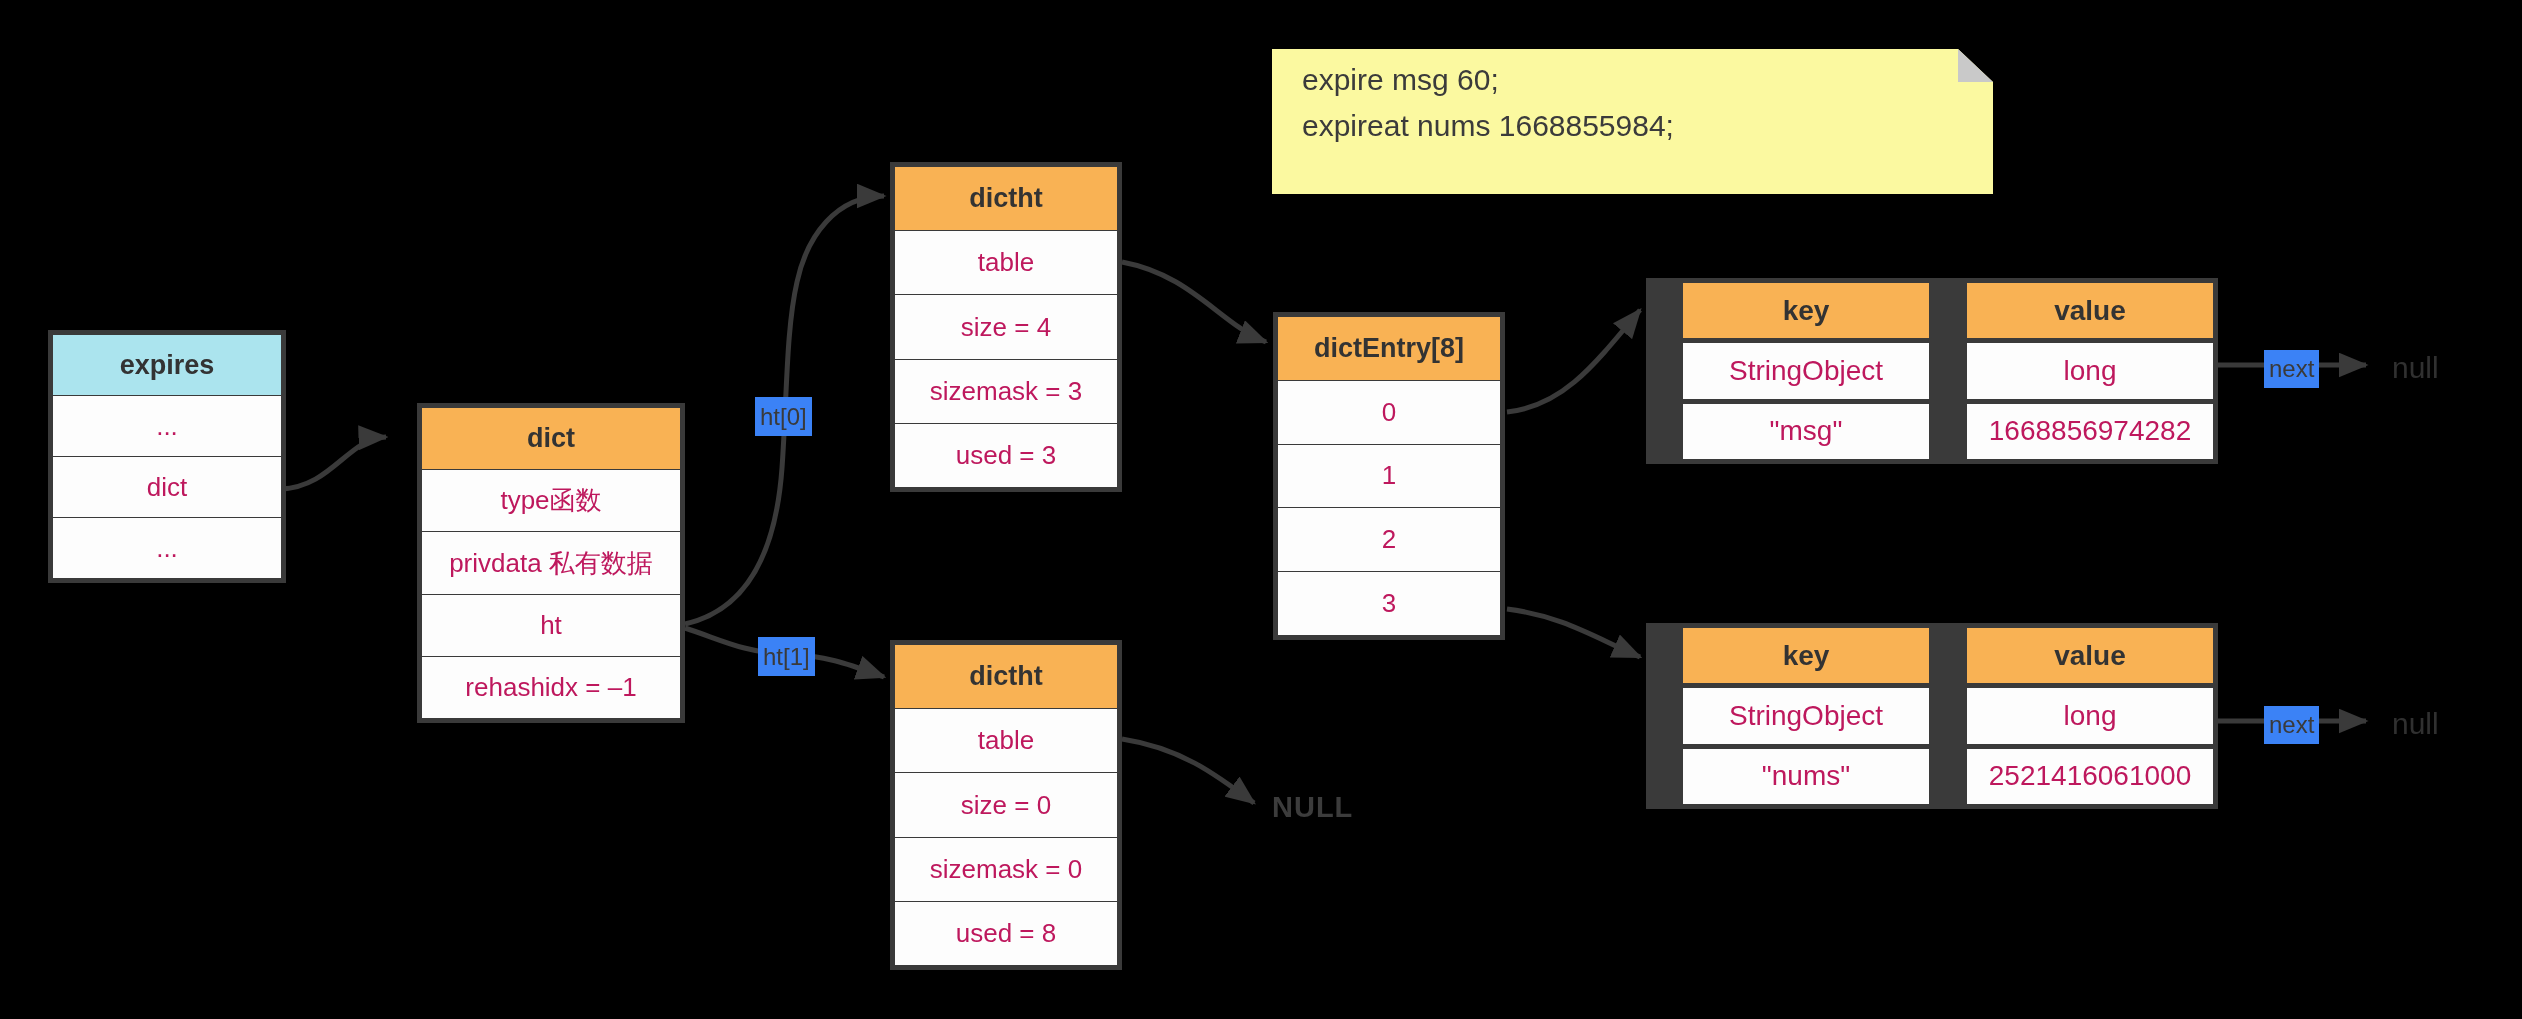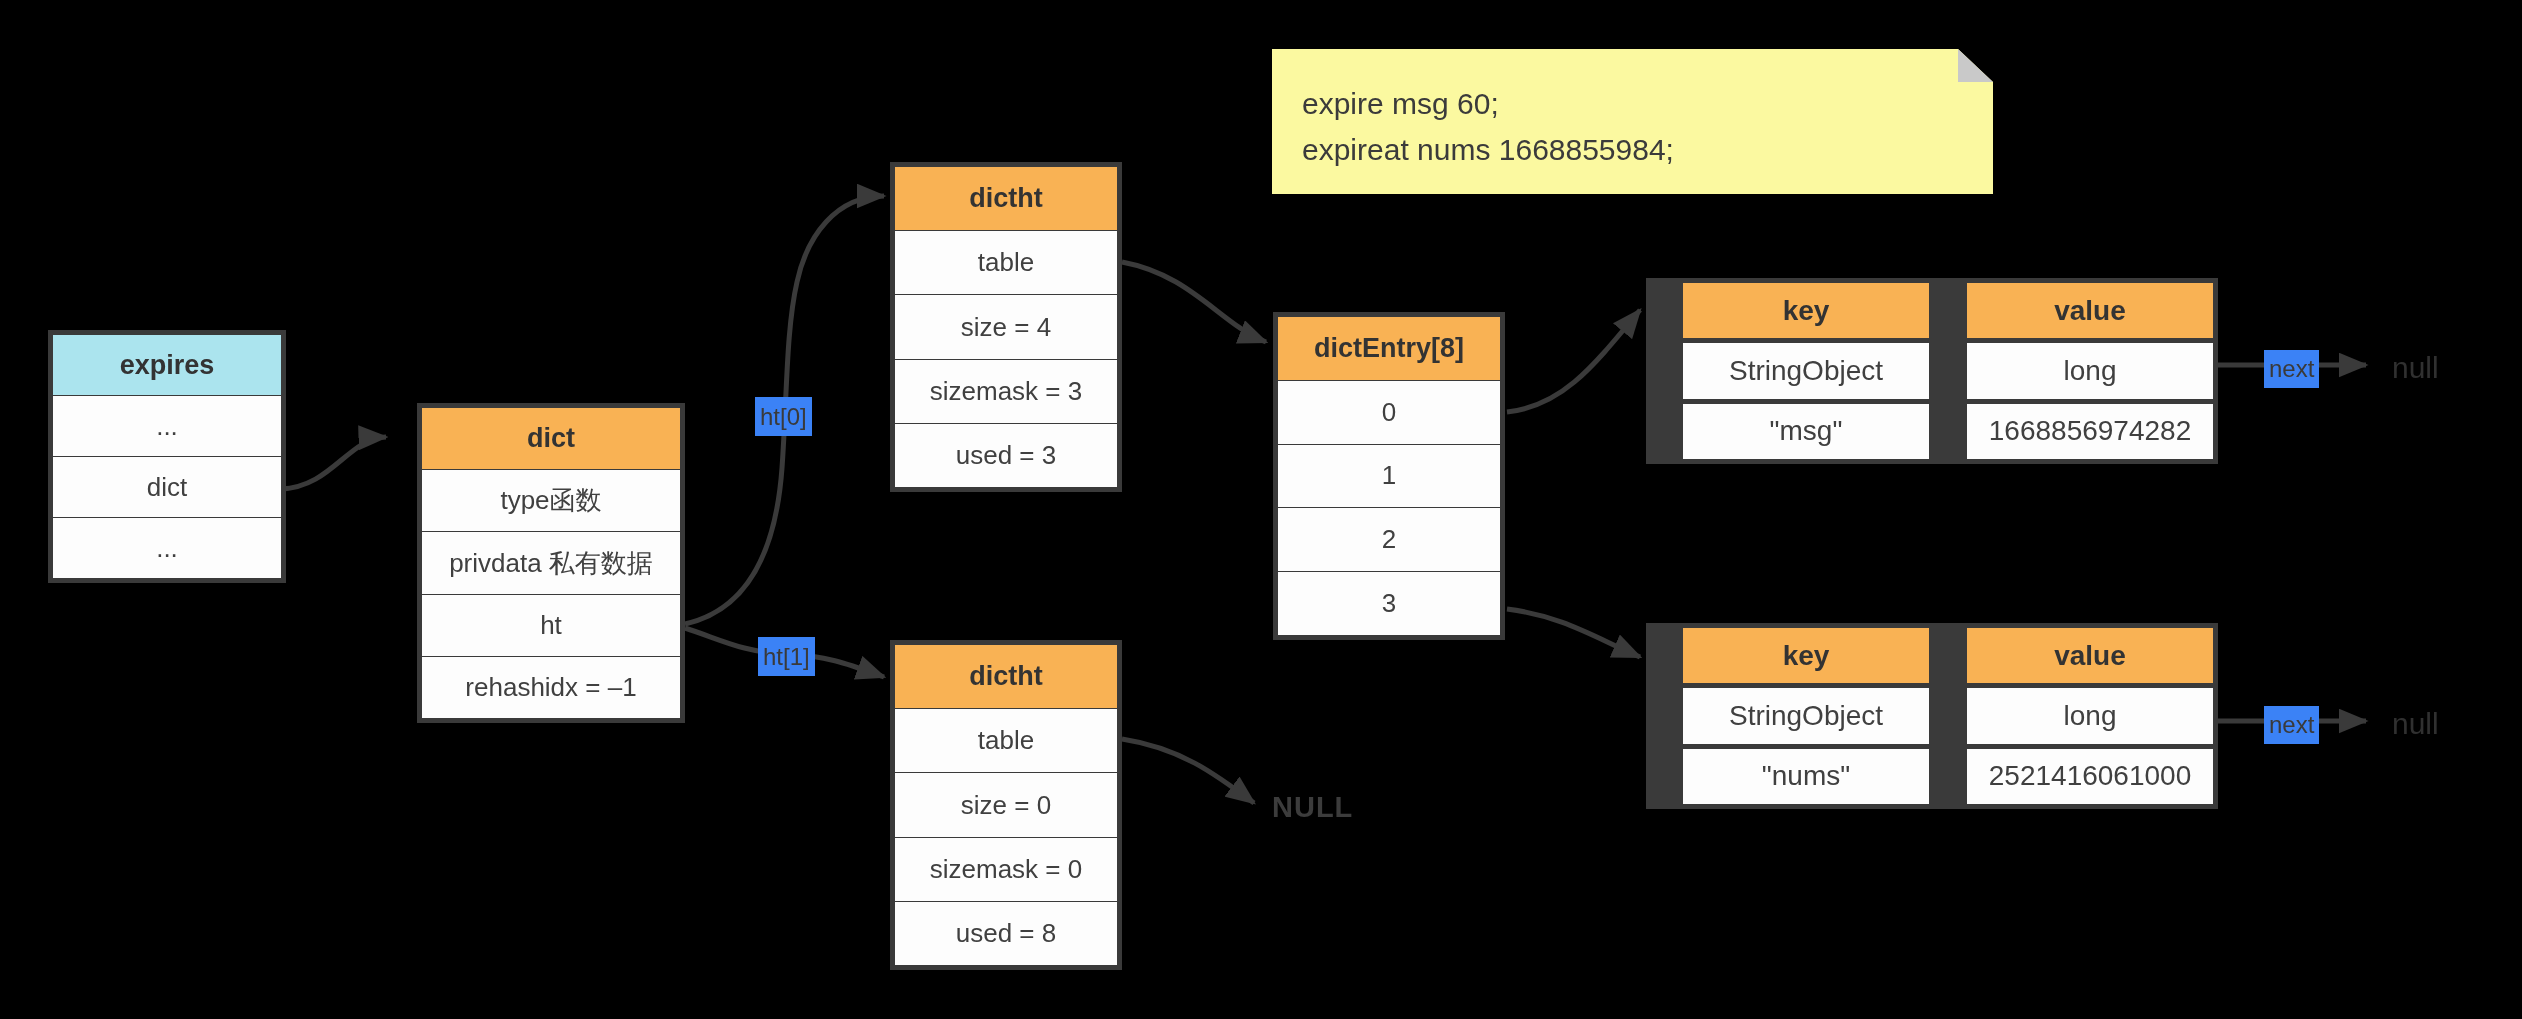--- a/index.html
+++ b/index.html
@@ -9,37 +9,37 @@
   }
   svg.arrows { position:absolute; left:0; top:0; width:2522px; height:1019px; }
 
   
   .struct {
     position:absolute; background:#3A3A3A; border:5px solid #3A3A3A;
     display:flex; flex-direction:column; gap:1px; box-sizing:border-box;
   }
   .cell {
     background:#FDFDFD; flex:1; display:flex; align-items:center; justify-content:center;
-    font-size:26px; color:#404040; white-space:nowrap;
+    font-size:26px; color:#be185d; white-space:nowrap;
   }
   .hdr { font-weight:bold; font-size:27px; color:#333333; }
   .hdr.orange { background:#F9B254; }
   .hdr.cyan   { background:#ABE4EE; }
 
   
   .kv {
     position:absolute; background:#3A3A3A; border:5px solid #3A3A3A;
     display:grid; grid-template-columns:1fr 1fr; gap:5px 6px; box-sizing:border-box;
   }
   .kv .cell { font-size:28px;margin-left:32px; }
 
   
   .note {
     position:absolute; left:1272px; top:49px; width:721px; height:145px;
-    background:#FBF9A0; box-sizing:border-box; padding:32px 0 0 30px;
+    background:#FBF9A0; box-sizing:border-box; padding:8px 0 0 30px;
     clip-path:polygon(0 0, calc(100% - 35px) 0, 100% 33px, 100% 100%, 0 100%);
   }
   .note-fold {
     position:absolute; top:0; right:0; width:35px; height:33px; background:#C9C9C9;
     clip-path:polygon(0 0, 100% 100%, 0 100%);
   }
   .note-line { font-size:30px; color:#3B3B3B; line-height:46px; white-space:nowrap; }
 
   
   .lbl {

